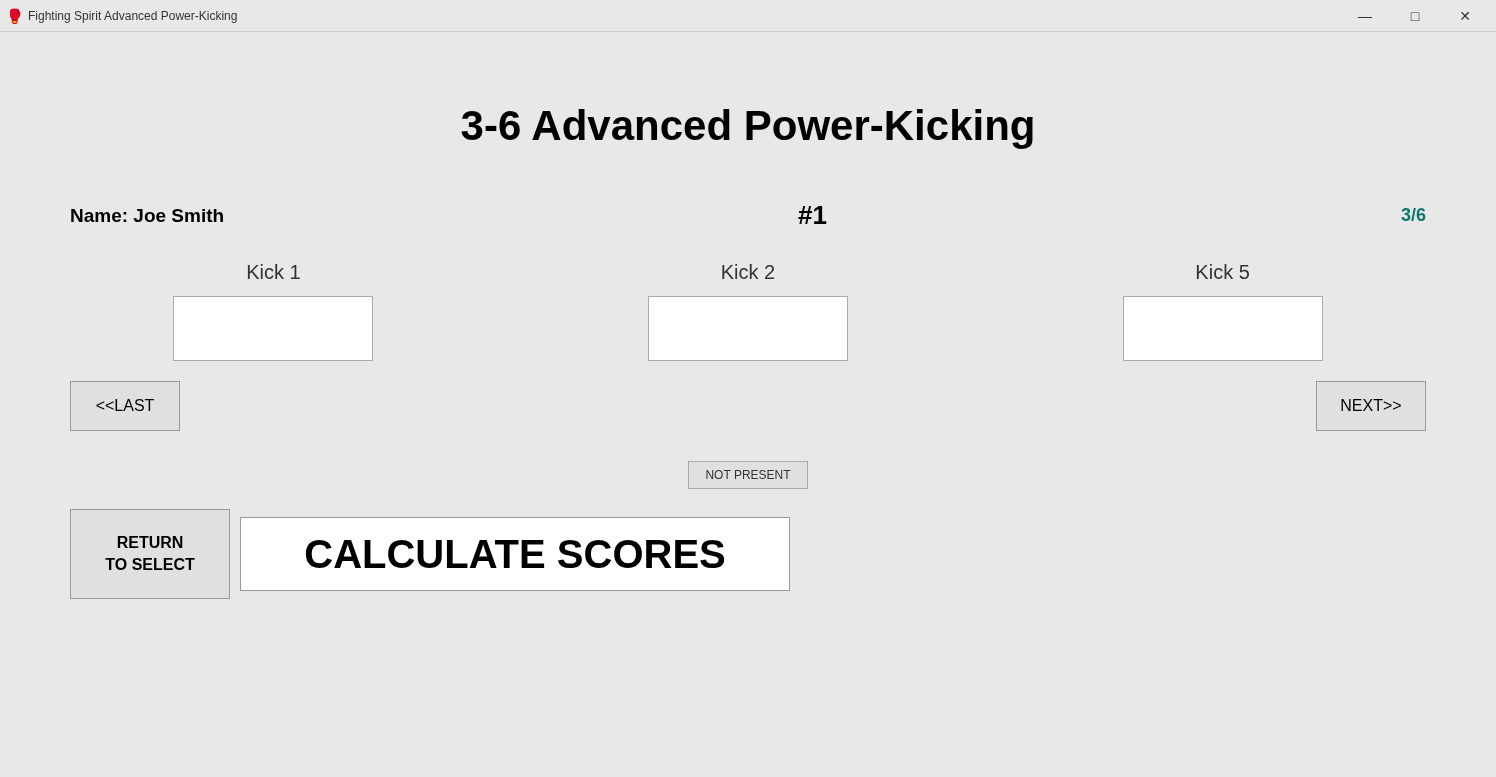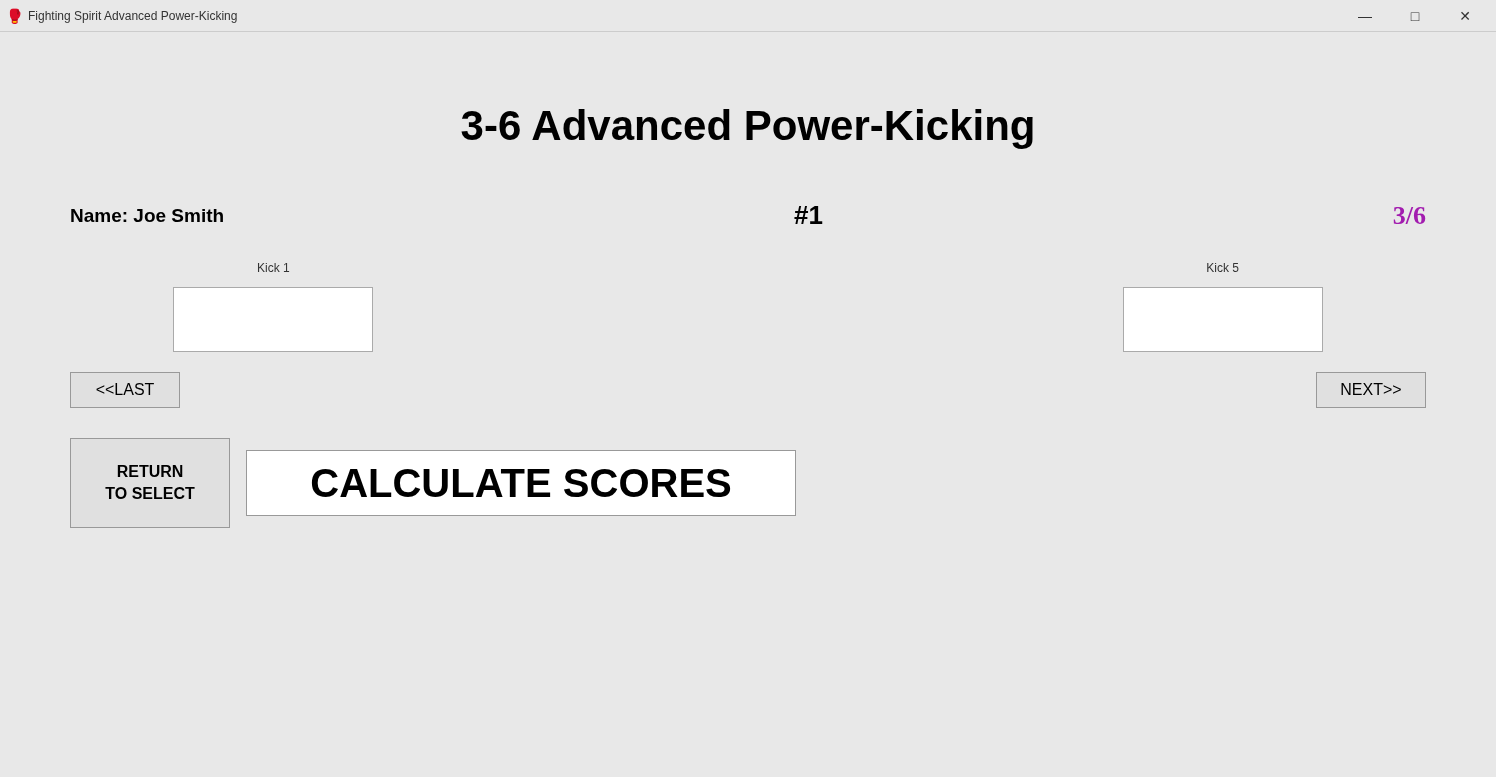--- a/index.html
+++ b/index.html
@@ -121,44 +121,43 @@
       color: #000;
     }
 
     .info-number {
       font-size: 26px;
       font-weight: bold;
       color: #000;
     }
 
     .info-position {
-      font-size: 26px;
-      font-weight: bold;
-      color: #a21caf;
-      font-family: Liberation Serif, serif;
+      font-size: 18px;
+      font-weight: bold;
+      color: #0f766e;
     }
 
     
     .kicks-section {
       display: flex;
       justify-content: space-between;
       align-items: flex-start;
       margin-bottom: 20px;
       padding: 0 10px;
     }
 
     .kick-col {
       display: flex;
       flex-direction: column;
       align-items: center;
       width: 30%;
     }
 
     .kick-label {
-      font-size: 12px;
+      font-size: 20px;
       color: #333;
       margin-bottom: 12px;
     }
 
     .kick-input {
       width: 200px;
       height: 65px;
       background: white;
       border: 1px solid #aaa;
       outline: none;
@@ -169,21 +168,21 @@
     
     .nav-row {
       display: flex;
       justify-content: space-between;
       align-items: center;
       padding: 0 10px;
       margin-bottom: 30px;
     }
 
     .nav-btn {
-      padding: 8px 20px;
+      padding: 15px 20px;
       font-size: 16px;
       background: #e0e0e0;
       border: 1px solid #999;
       cursor: pointer;
       min-width: 110px;
     }
 
     
     .not-present-row {
       display: flex;
@@ -199,21 +198,21 @@
       cursor: pointer;
       color: #333;
     }
 
     
     .bottom-row {
       display: flex;
       align-items: center;
       justify-content: flex-start;
       padding: 0 10px;
-      gap: 16px;
+      gap: 10px;
     }
 
     .return-btn {
       padding: 20px 30px;
       font-size: 16px;
       font-weight: bold;
       background: #e0e0e0;
       border: 1px solid #999;
       cursor: pointer;
       text-align: center;
@@ -225,21 +224,21 @@
       justify-content: center;
     }
 
     .calculate-btn {
       padding: 20px 50px;
       font-size: 40px;
       font-weight: bold;
       background: white;
       border: 1px solid #999;
       cursor: pointer;
-      height: 66px;
+      height: 74px;
       display: flex;
       align-items: center;
       justify-content: center;
       flex: 1;
       max-width: 550px;
     }
   </style>
 </head>
 <body>
 
@@ -265,30 +264,37 @@
     <span class="info-number">#1</span>
     <span class="info-position">3/6</span>
   </div>
 
   <div class="kicks-section">
     <div class="kick-col">
       <span class="kick-label">Kick 1</span>
       <input class="kick-input" type="text" value="" style="">
     </div>
     <div class="kick-col">
+      <span class="kick-label">Kick 2</span>
+      <input class="kick-input" type="text" value="" style="">
+    </div>
+    <div class="kick-col">
       <span class="kick-label">Kick 5</span>
       <input class="kick-input" type="text" value="" style="">
     </div>
   </div>
 
   <div class="nav-row">
     <button class="nav-btn">&lt;&lt;LAST</button>
     <button class="nav-btn">NEXT&gt;&gt;</button>
   </div>
 
+  <div class="not-present-row">
+    <button class="not-present-btn">NOT PRESENT</button>
+  </div>
 
   <div class="bottom-row">
     <button class="return-btn">
       <span>RETURN<br>TO SELECT</span>
     </button>
     <button class="calculate-btn">CALCULATE SCORES</button>
   </div>
 
 </div>
 

